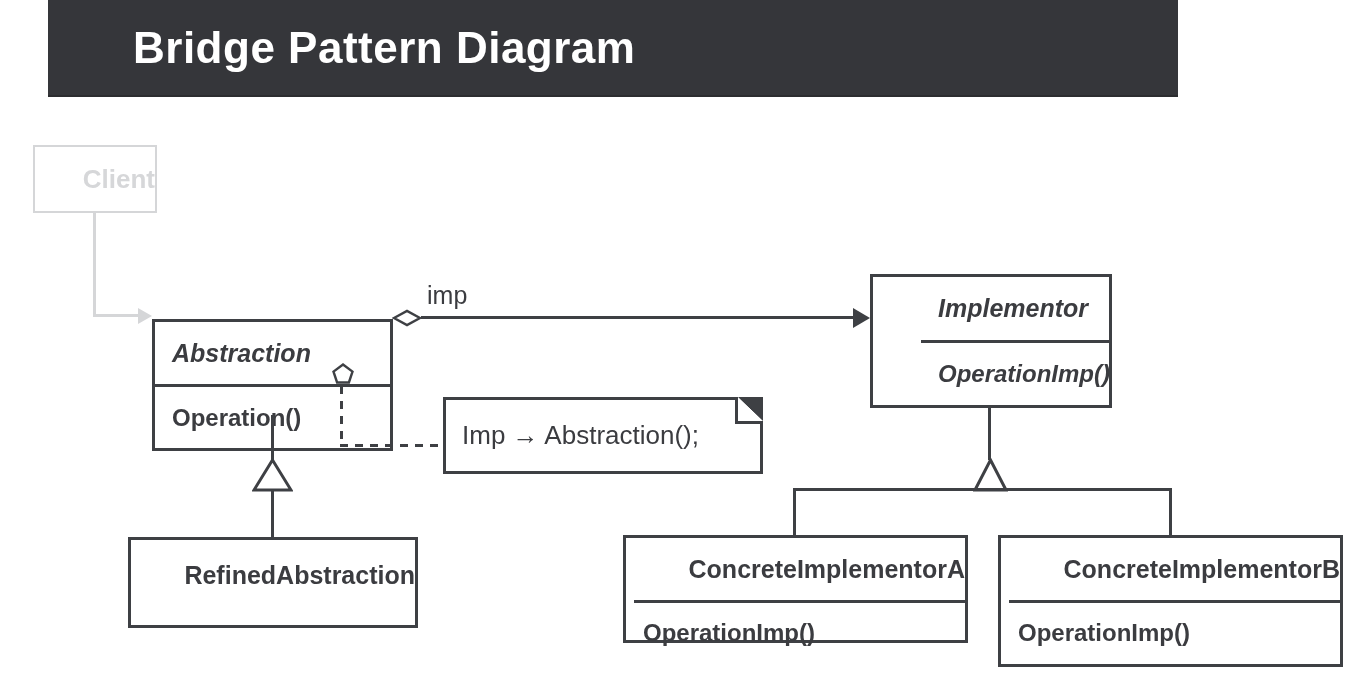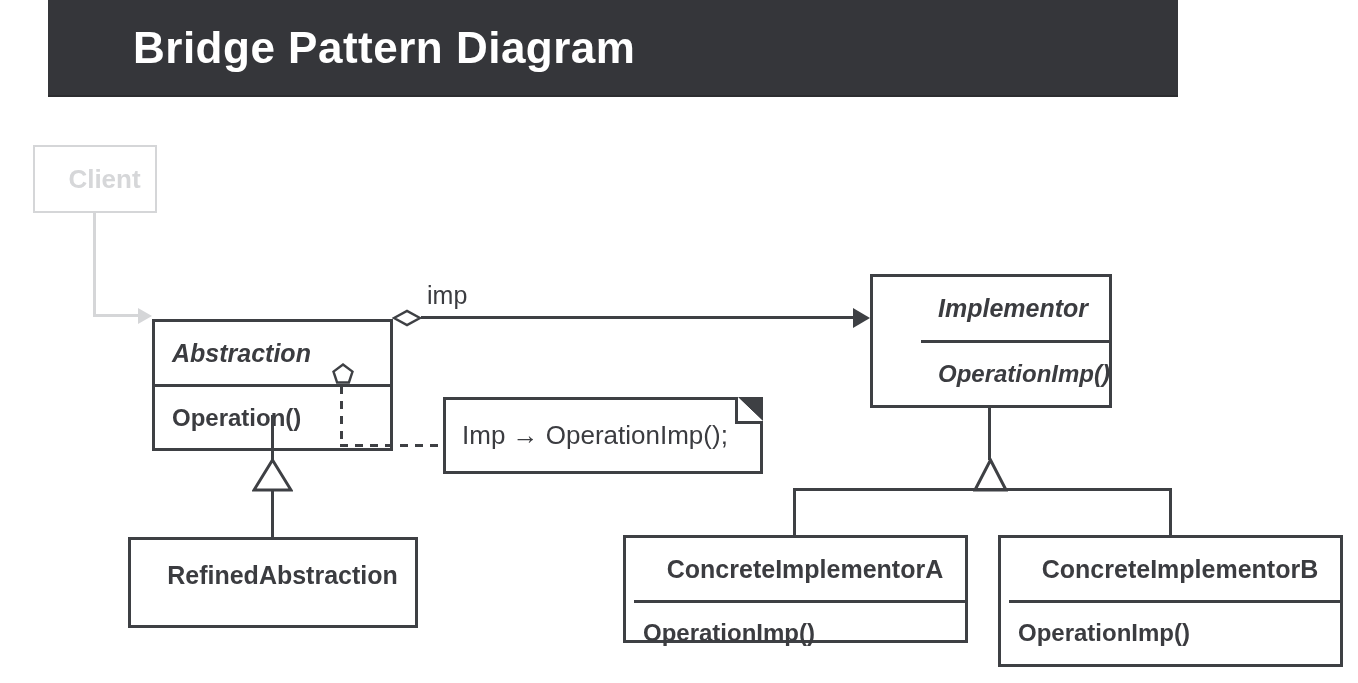--- a/index.html
+++ b/index.html
@@ -47,21 +47,21 @@
     border: 3px solid var(--stroke);
     color: var(--text);
   }
   .uml-title {
     display: block;
     font-weight: bold;
     font-size: 25px;
     border-bottom: 3px solid var(--stroke);
     padding-left: 17px;
   }
-  .uml-title.centered { padding-left: 11px; text-align: center; margin-left: 8px; }
+  .uml-title.centered { padding-left: 11px; text-align: right; margin-left: 8px; }
   .uml-title.no-divider { border-bottom: none; }
   .uml-title.italic { font-style: italic; }
   .uml-method {
     display: block;
     font-size: 24px;
     padding-left: 17px;
     font-weight: bold;
   }
   .uml-method.italic { font-style: italic; }
 
@@ -172,21 +172,21 @@
   </div>
 
   <svg class="shape-svg" style="left:332px; top:363px;" width="22" height="21" viewBox="0 0 22 21">
     <polygon points="11,1.5 20.5,8.6 16.9,19.5 5.1,19.5 1.5,8.6" fill="#ffffff" stroke="#3e4044" stroke-width="2.4"></polygon>
   </svg>
 
   <div class="dash-v" style="left:340px; top:386px; height:58px;"></div>
   <div class="dash-h" style="left:340px; top:444px; width:103px;"></div>
 
   <div class="note">
-    <span class="note-text">Imp → OperationImp();</span>
+    <span class="note-text">Imp → Abstraction();</span>
     <div class="note-fold"></div>
   </div>
 
   <svg class="shape-svg" style="left:392px; top:309px;" width="30" height="18" viewBox="0 0 30 18">
     <polygon points="2,9 15,2 28,9 15,16" fill="#ffffff" stroke="#3e4044" stroke-width="2.5"></polygon>
   </svg>
   <div class="line-h" style="left:421px; top:316px; width:433px;"></div>
   <div class="arrow-right" style="left:853px; top:307.5px;"></div>
   <div class="label" style="left:427px; top:281px;">imp</div>
 

